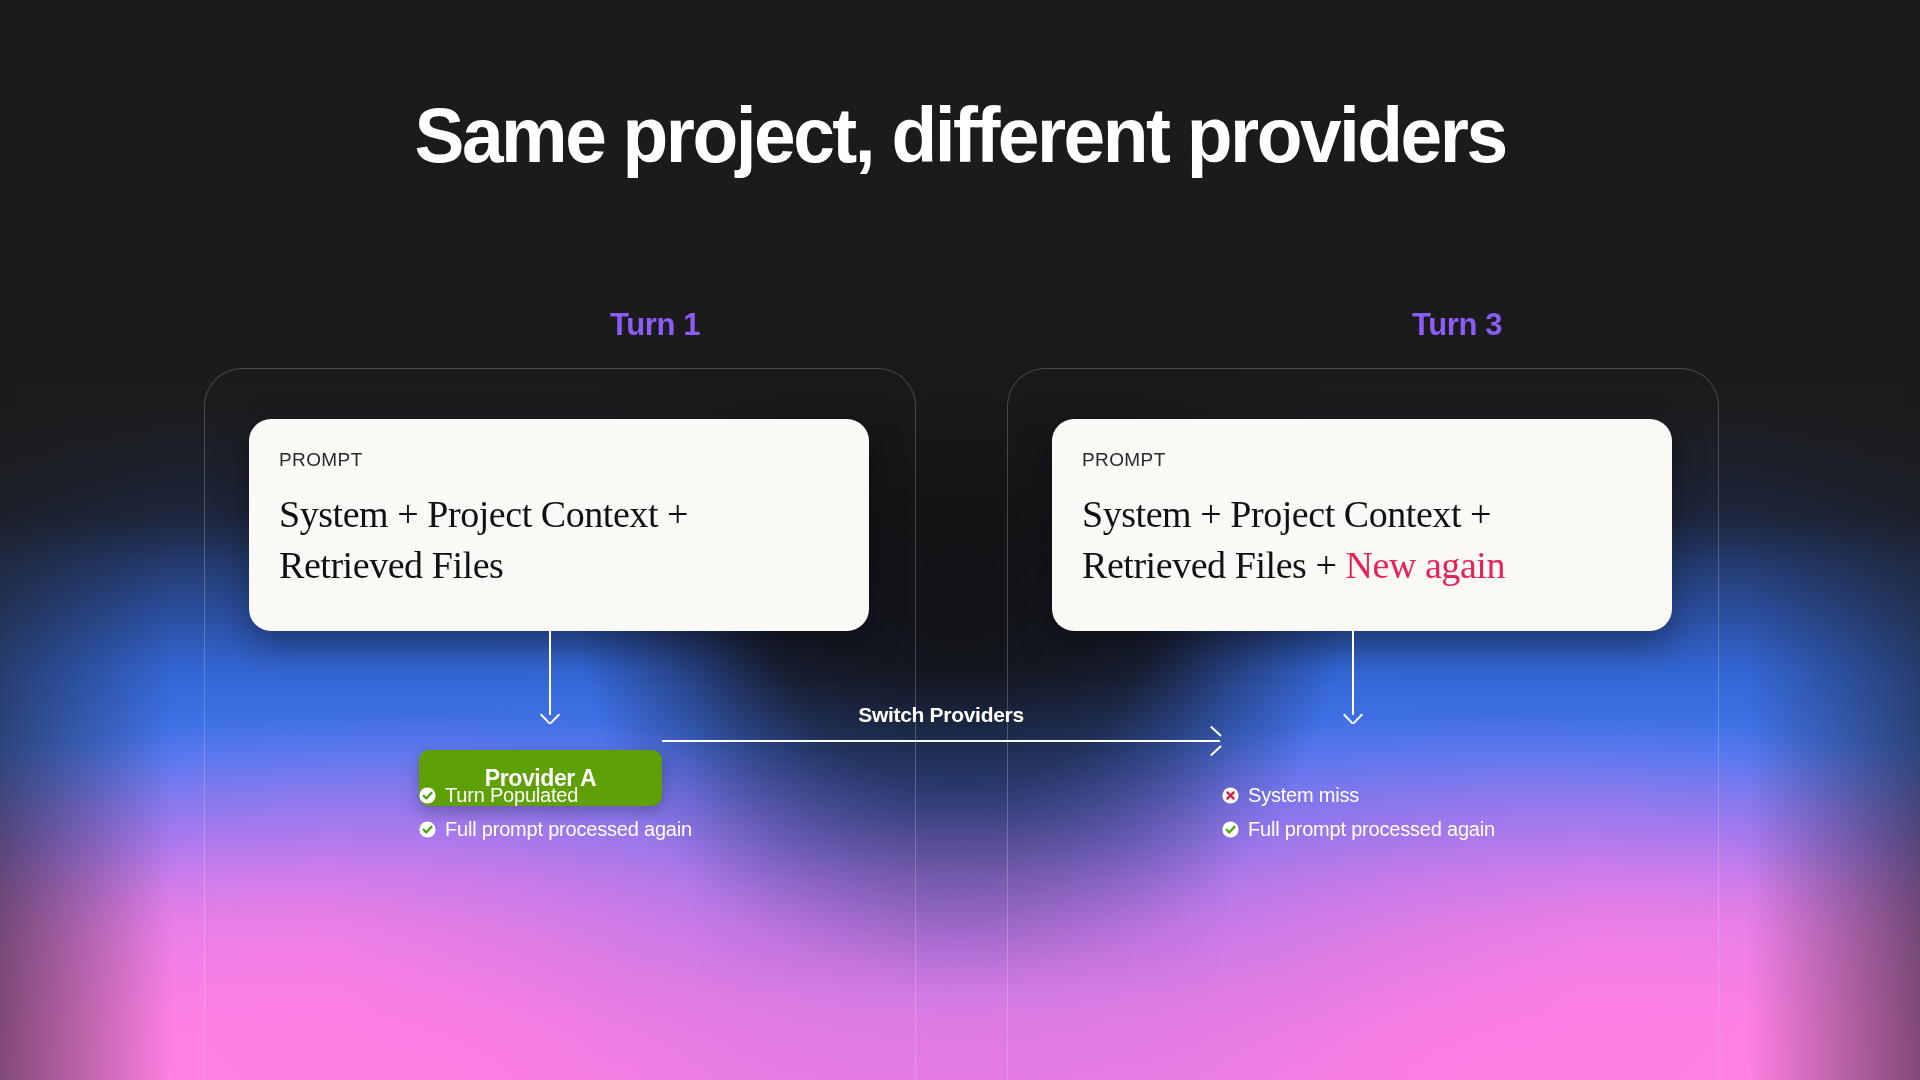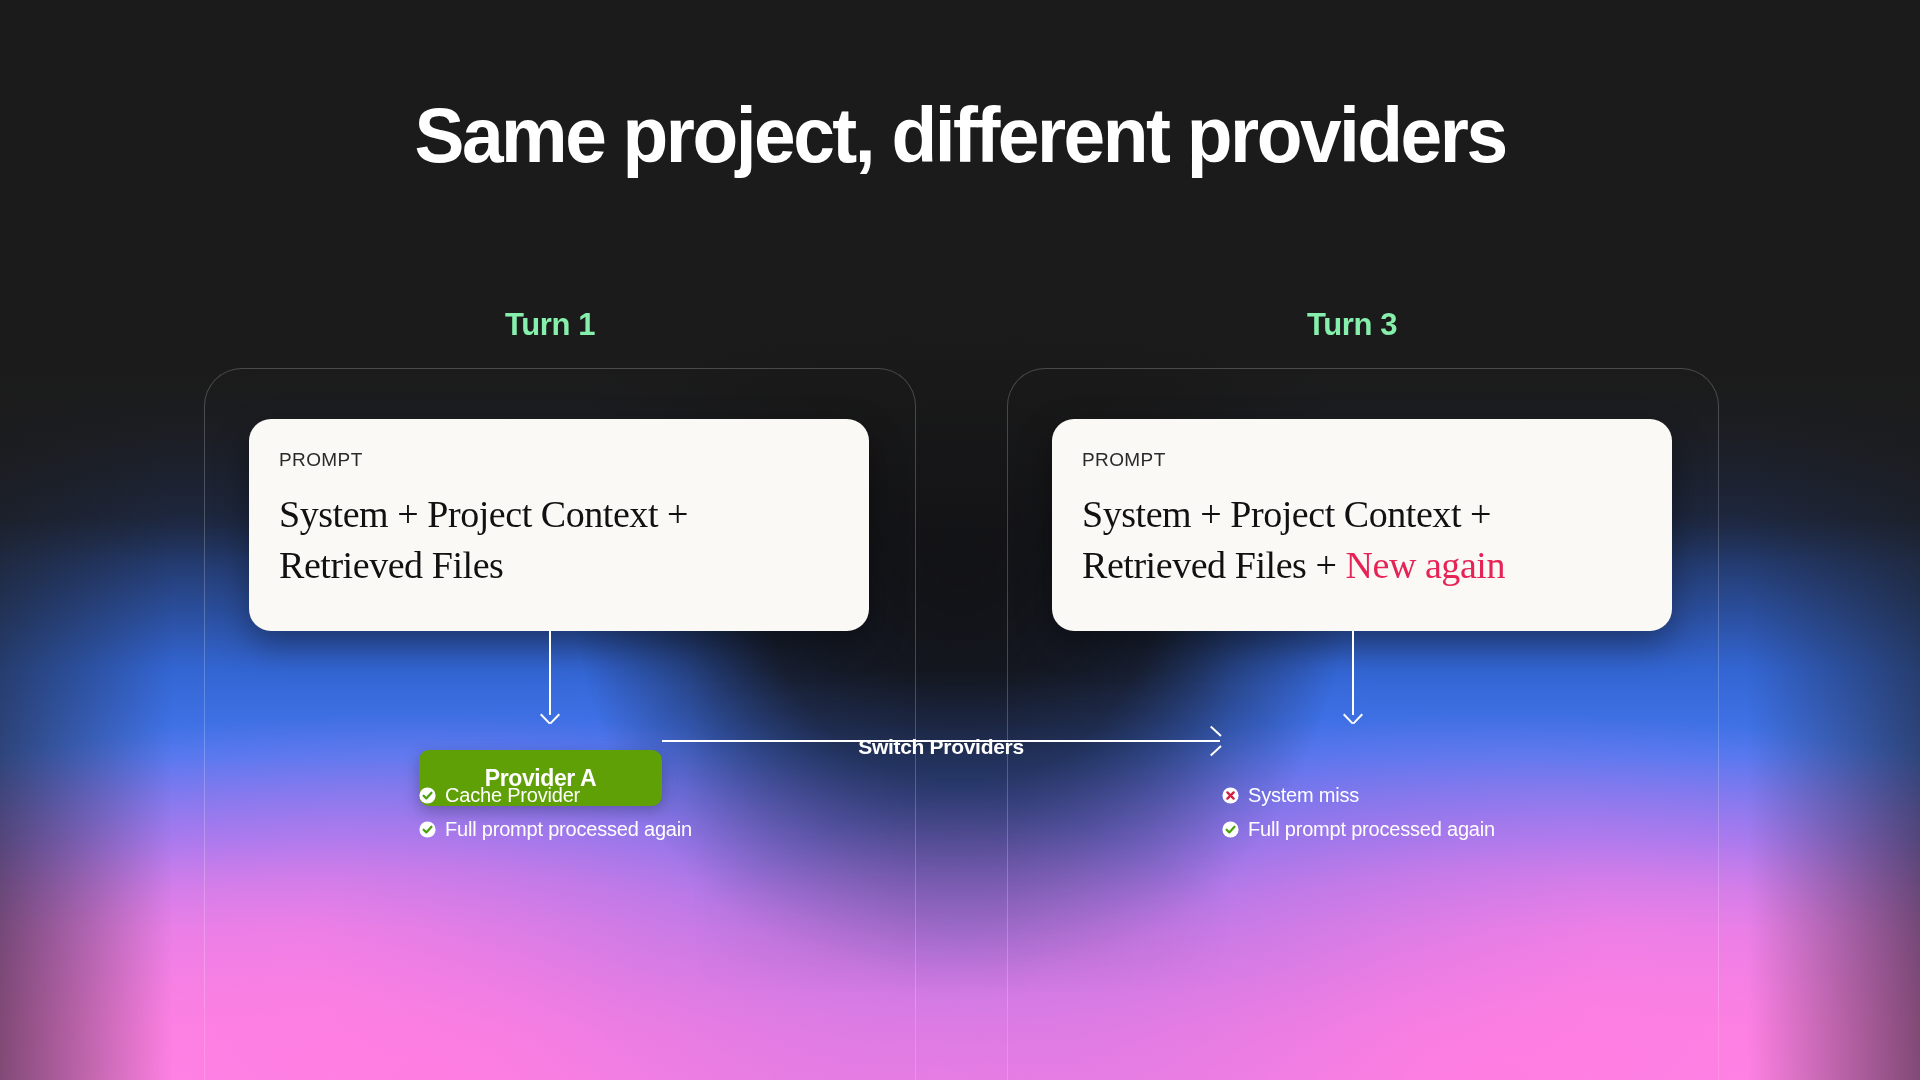--- a/index.html
+++ b/index.html
@@ -61,23 +61,23 @@
 
   #page-title {
     position:absolute; top:96px; left:0; width:1920px;
     text-align:center; color:#ffffff;
     font-size:78px; font-weight:700; letter-spacing:-2.6px;
     line-height:1.02;
     transform:scaleX(0.96); transform-origin:50% 50%;
   }
 
   .turn-label {
-    position:absolute; color:#86efac;
+    position:absolute; color:#8b5cf6;
     font-size:31px; font-weight:700; letter-spacing:-0.4px;
-    text-align:center; width:300px;
+    text-align:right; width:300px;
   }
   #turn-1-label { top:307px; left:400px; }
   #turn-2-label { top:307px; left:1202px; }
 
   
   .turn-container {
     position:absolute; top:368px; height:640px;
     border:1px solid rgba(255,255,255,0.21);
     border-bottom:none;
     border-radius:38px 38px 0 0;
@@ -148,21 +148,21 @@
   }
   #switch-arrow .h-head:before, #switch-arrow .h-head:after {
     content:""; position:absolute; right:0; width:14px; height:2px; background:#ffffff;
   }
   #switch-arrow .h-head:before { top:3px;  transform:rotate(43deg);  transform-origin:right center; }
   #switch-arrow .h-head:after  { top:13px; transform:rotate(-43deg); transform-origin:right center; }
 
   #switch-providers-label {
     position:absolute; left:662px; top:703px; width:558px;
     text-align:center; color:#ffffff;
-    font-size:21px; font-weight:700; letter-spacing:-0.3px;margin-top:32px;
+    font-size:21px; font-weight:700; letter-spacing:-0.3px;
   }
 
   
   .status-list { position:absolute; top:785px; }
   #status-list-a { left:419px; }
   #status-list-b { left:1222px; }
 
   .status-item {
     display:flex; align-items:center; gap:9px;
     color:#ffffff; font-size:20px; font-weight:400;
@@ -238,21 +238,21 @@
     <div class="h-shaft"></div>
       <div class="h-head"></div>
   </div>
 
   <div id="status-list-a" class="status-list">
     <div class="status-item">
       <svg class="status-icon" viewBox="0 0 20 20">
         <circle cx="10" cy="10" r="9.5" fill="#ffffff"></circle>
         <path d="M5.4 10.3 L8.6 13.4 L14.7 6.7" fill="none" stroke="#4CA10B" stroke-width="2.6" stroke-linecap="round" stroke-linejoin="round"></path>
       </svg>
-      <span>Cache Provider</span>
+      <span>Turn Populated</span>
     </div>
     <div class="status-item">
       <svg class="status-icon" viewBox="0 0 20 20">
         <circle cx="10" cy="10" r="9.5" fill="#ffffff"></circle>
         <path d="M5.4 10.3 L8.6 13.4 L14.7 6.7" fill="none" stroke="#4CA10B" stroke-width="2.6" stroke-linecap="round" stroke-linejoin="round"></path>
       </svg>
       <span>Full prompt processed again</span>
     </div>
   </div>
 

